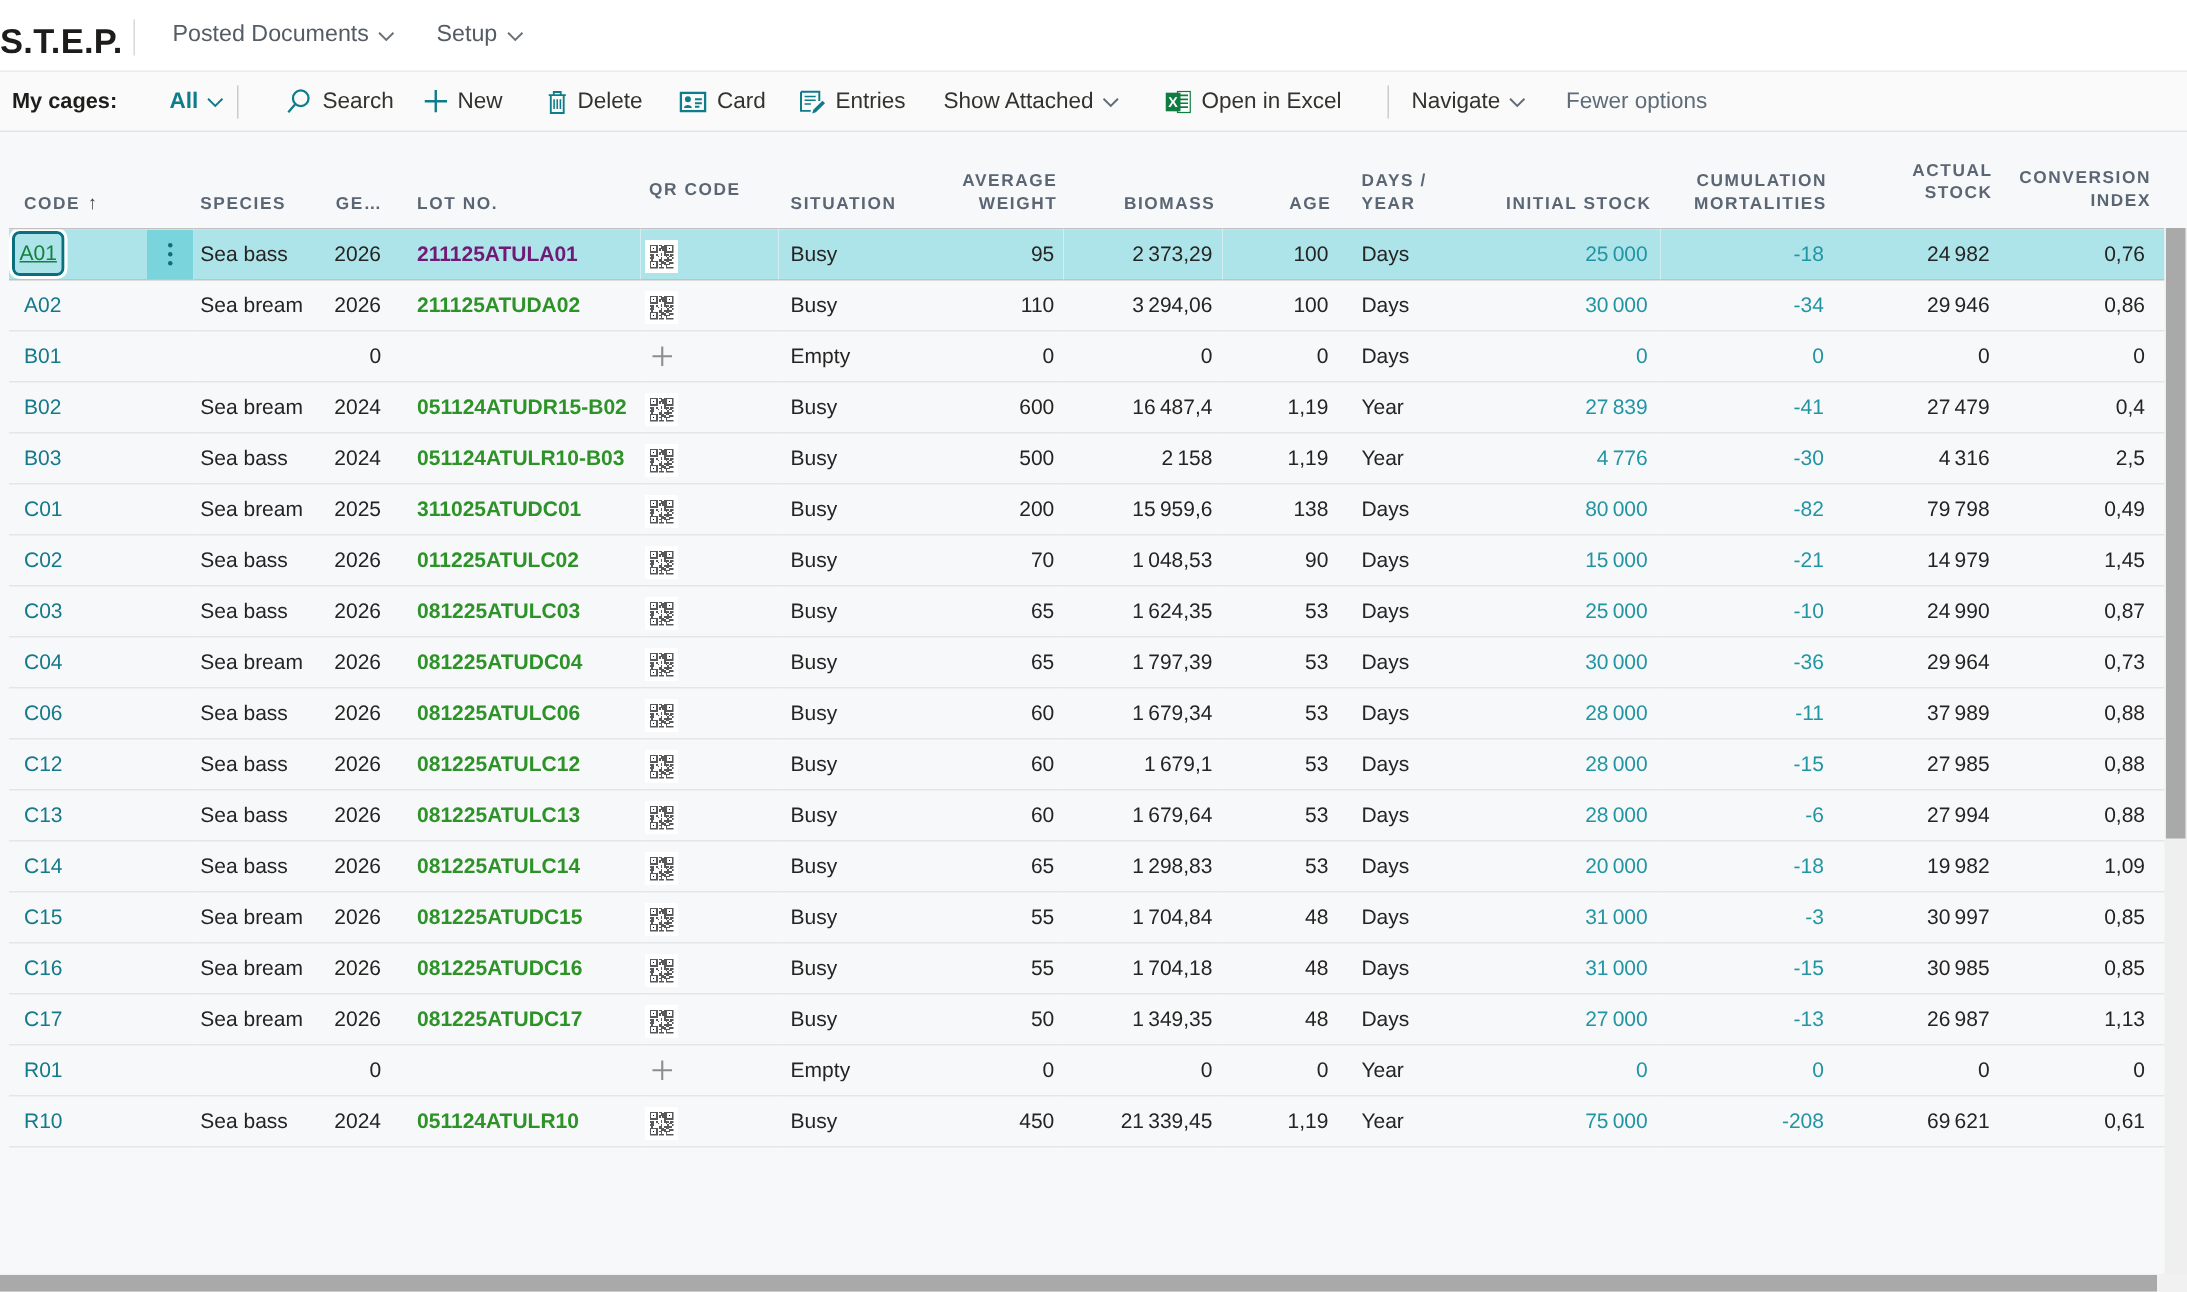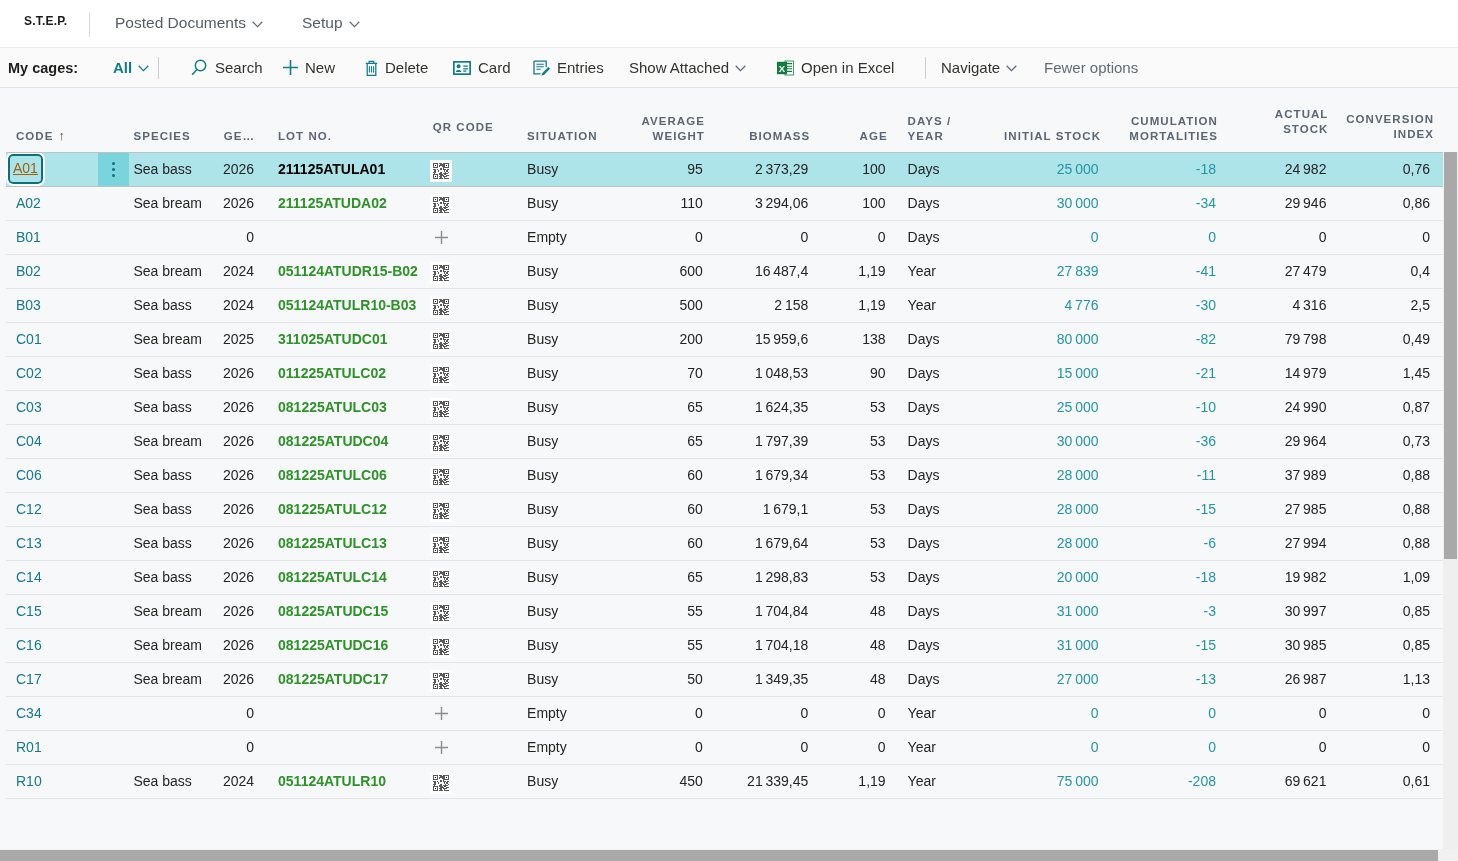--- a/index.html
+++ b/index.html
@@ -1,18 +1,18 @@
 <!DOCTYPE html>
 <html><head><meta charset="utf-8"><style>
 * { margin:0; padding:0; box-sizing:border-box; }
 html,body { width:1458px; height:861px; overflow:hidden; background:#fff;
   font-family:"Liberation Sans", sans-serif; }
 .topbar { position:absolute; left:0; top:0; width:1458px; height:48px; background:#fff;
   border-bottom:1px solid #eaeaea; }
-.step { position:absolute; left:24px; top:14px; font-size:12px; font-weight:bold;
+.step { position:absolute; left:0; top:14px; font-size:23px; font-weight:bold;
   color:#1d1c1b; letter-spacing:0.2px;text-align:center; }
 .tsep { position:absolute; left:89px; top:13px; width:1px; height:24px; background:#d8d8d8; }
 .tmenu { position:absolute; top:14px; font-size:15.5px; color:#555c63; display:flex; align-items:center; }
 .abar { position:absolute; left:0; top:48px; width:1458px; height:40px; background:#fafafa;
   border-bottom:1px solid #e3e3e3; }
 .aitem { position:absolute; top:0; height:39px; display:flex; align-items:center;
   font-size:15px; color:#33322f; }
 .aitem svg { margin-right:7px; }
 .asep { position:absolute; top:9px; width:1px; height:22px; background:#ccc; }
 .grid { position:absolute; left:0; top:88px; width:1458px; height:773px; background:#f7f8f9; }
@@ -24,38 +24,38 @@
 tr.hdr th { height:64px; }
 .r { text-align:right; }
 .code { color:#14798a; }
 .lot { color:#2d9328; font-weight:bold; }
 .tn { color:#2295a4; }
 .qrtile { display:inline-flex; align-items:center; justify-content:center; width:22px; height:22px;
   background:#fff; margin-left:3px; margin-top:3px; vertical-align:middle; }
 .plus { display:inline-block; margin-left:7px; vertical-align:middle; }
 tr.sel td { background:#ade4ea; border-top:1px solid #c3c1bf; border-bottom:1px solid #c3c1bf; }
 tr.sel td.menucell { background:#79d4dc; }
-tr.sel .lot { color:#000000; }
+tr.sel .lot { color:#701a75; }
 .focusbox { display:inline-block; position:relative; margin-left:2px; border:2px solid #0c6f7e;
   outline:2px solid #fff; border-radius:5px; padding:4px 3px 6px 3px; }
-.focusbox a { color:#a16207; text-decoration:underline; }
+.focusbox a { color:#15803d; text-decoration:underline; }
 .dots { display:flex; flex-direction:column; align-items:center; gap:3px; }
 .dots i { width:3px; height:3px; border-radius:50%; background:#0c6f7e; }
 .vsb { position:absolute; right:0; top:64px; width:15px; height:709px; background:#efefef; }
 .vsb .thumb { position:absolute; left:1px; top:0; width:13px; height:407px; background:#a9a9a9; }
 .hsb { position:absolute; left:0; top:761px; width:1458px; height:13px; background:#f1f1f1; }
 .hsb .thumb { position:absolute; left:0; top:1px; width:1438px; height:11px; background:#a9a9a9; }
 </style></head><body>
 <div class="topbar">
   <div class="step">S.T.E.P.</div>
   <div class="tsep"></div>
   <div class="tmenu" style="left:115px">Posted Documents<svg style="margin:3px 0 0 6px" width="11" height="7" viewBox="0 0 11 7" fill="none" stroke="#6a7077" stroke-width="1.3">
         <path d="M0.7 0.8 L5.5 5.6 L10.3 0.8"></path>
       </svg></div>
-  <div class="tmenu" style="left:302px">Setup<svg style="margin:3px 0 0 6px" width="11" height="7" viewBox="0 0 11 7" fill="none" stroke="#6a7077" stroke-width="1.3">
+  <div class="tmenu" style="left:291px">Setup<svg style="margin:3px 0 0 6px" width="11" height="7" viewBox="0 0 11 7" fill="none" stroke="#6a7077" stroke-width="1.3">
         <path d="M0.7 0.8 L5.5 5.6 L10.3 0.8"></path>
       </svg></div>
 </div>
 <div class="abar">
   <div class="aitem" style="left:8px;font-weight:bold;font-size:14.5px;color:#1e1d1c">My cages:</div>
   <div class="aitem" style="left:113px;font-weight:bold;color:#0e7c8a">All<svg style="margin:2px 0 0 6px" width="11" height="7" viewBox="0 0 11 7" fill="none" stroke="#0e7c8a" stroke-width="1.3">
         <path d="M0.7 0.8 L5.5 5.6 L10.3 0.8"></path>
       </svg></div>
   <div class="asep" style="left:158px"></div>
   <div class="aitem" style="left:191px"><svg width="17" height="17" viewBox="0 0 17 17" fill="none" stroke="#0e7c8a" stroke-width="1.5">
@@ -1635,39 +1635,20 @@
           <td class="r" style="padding-right:6px">50</td>
           <td class="r" style="padding-right:7px">1 349,35</td>
           <td class="r" style="padding-right:8px">48</td>
           <td style="padding-left:14px">Days</td>
           <td class="r tn" style="padding-right:9px">27 000</td>
           <td class="r tn" style="padding-right:10px">-13</td>
           <td class="r" style="padding-right:10px">26 987</td>
           <td class="r" style="padding-right:13px">1,13</td>
         </tr>
 <tr>
-          <td style="padding-left:10px"><span class="code">C34</span></td>
-          <td></td>
-          <td style="padding-left:5px"></td>
-          <td class="r" style="padding-right:12px">0</td>
-          <td></td>
-          <td><svg class="plus" width="15" height="15" viewBox="0 0 15 15" stroke="#8f8d8b" stroke-width="1.4">
-              <path d="M7.5 1v13M1 7.5h13"></path>
-            </svg></td>
-          <td style="padding-left:8px">Empty</td>
-          <td class="r" style="padding-right:6px">0</td>
-          <td class="r" style="padding-right:7px">0</td>
-          <td class="r" style="padding-right:8px">0</td>
-          <td style="padding-left:14px">Year</td>
-          <td class="r tn" style="padding-right:9px">0</td>
-          <td class="r tn" style="padding-right:10px">0</td>
-          <td class="r" style="padding-right:10px">0</td>
-          <td class="r" style="padding-right:13px">0</td>
-        </tr>
-<tr>
           <td style="padding-left:10px"><span class="code">R01</span></td>
           <td></td>
           <td style="padding-left:5px"></td>
           <td class="r" style="padding-right:12px">0</td>
           <td></td>
           <td><svg class="plus" width="15" height="15" viewBox="0 0 15 15" stroke="#8f8d8b" stroke-width="1.4">
               <path d="M7.5 1v13M1 7.5h13"></path>
             </svg></td>
           <td style="padding-left:8px">Empty</td>
           <td class="r" style="padding-right:6px">0</td>

